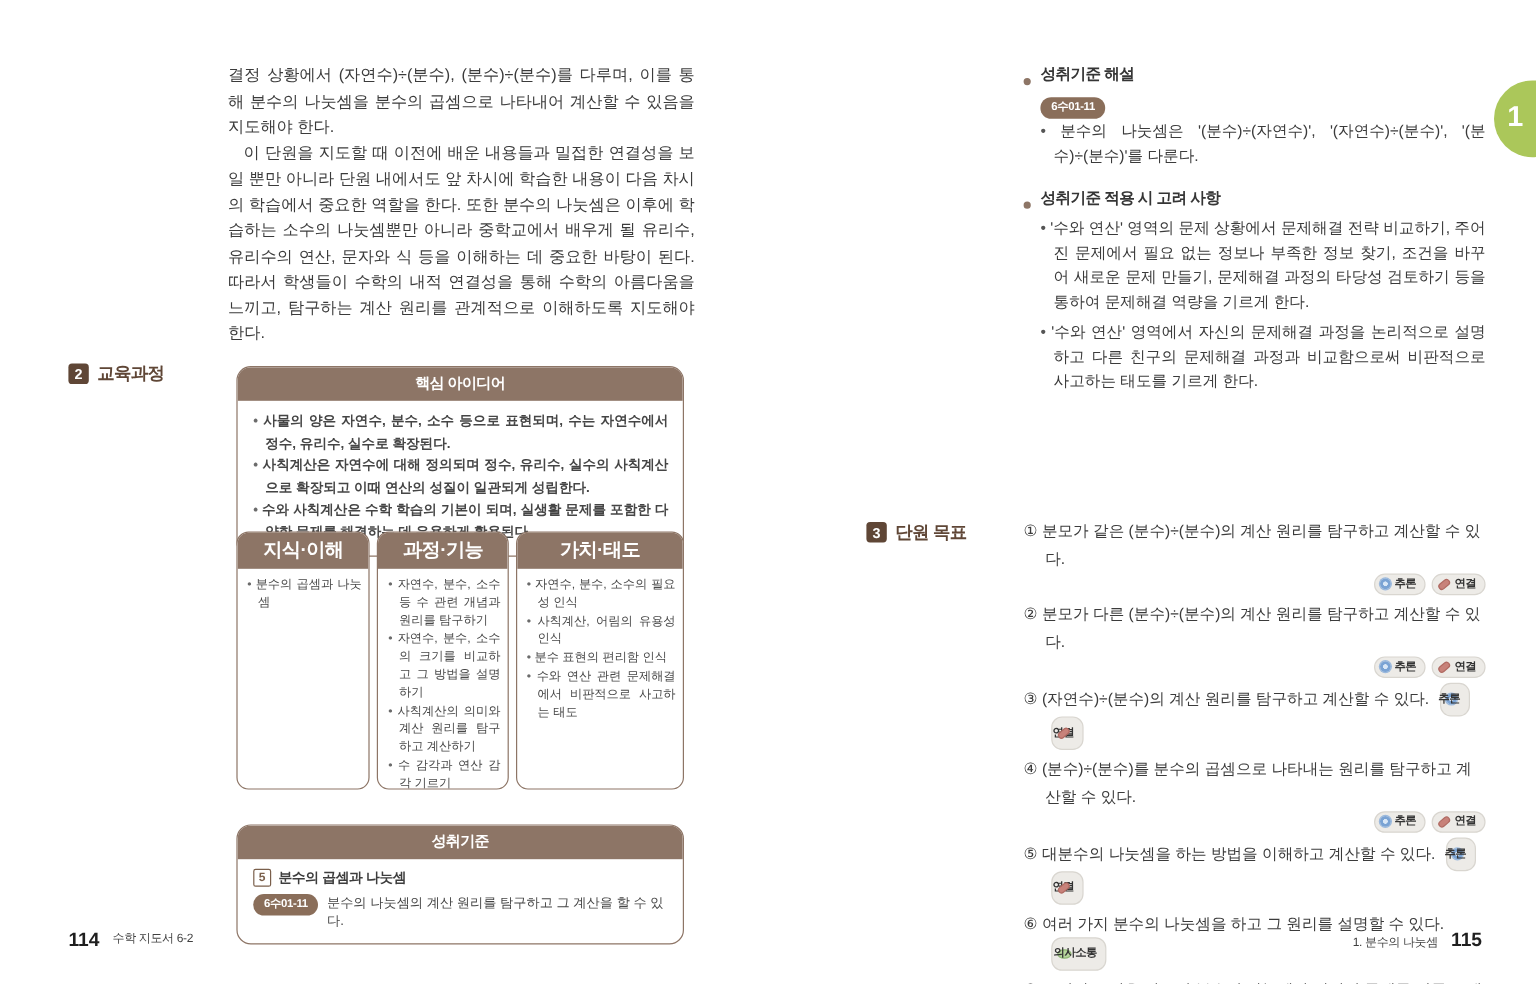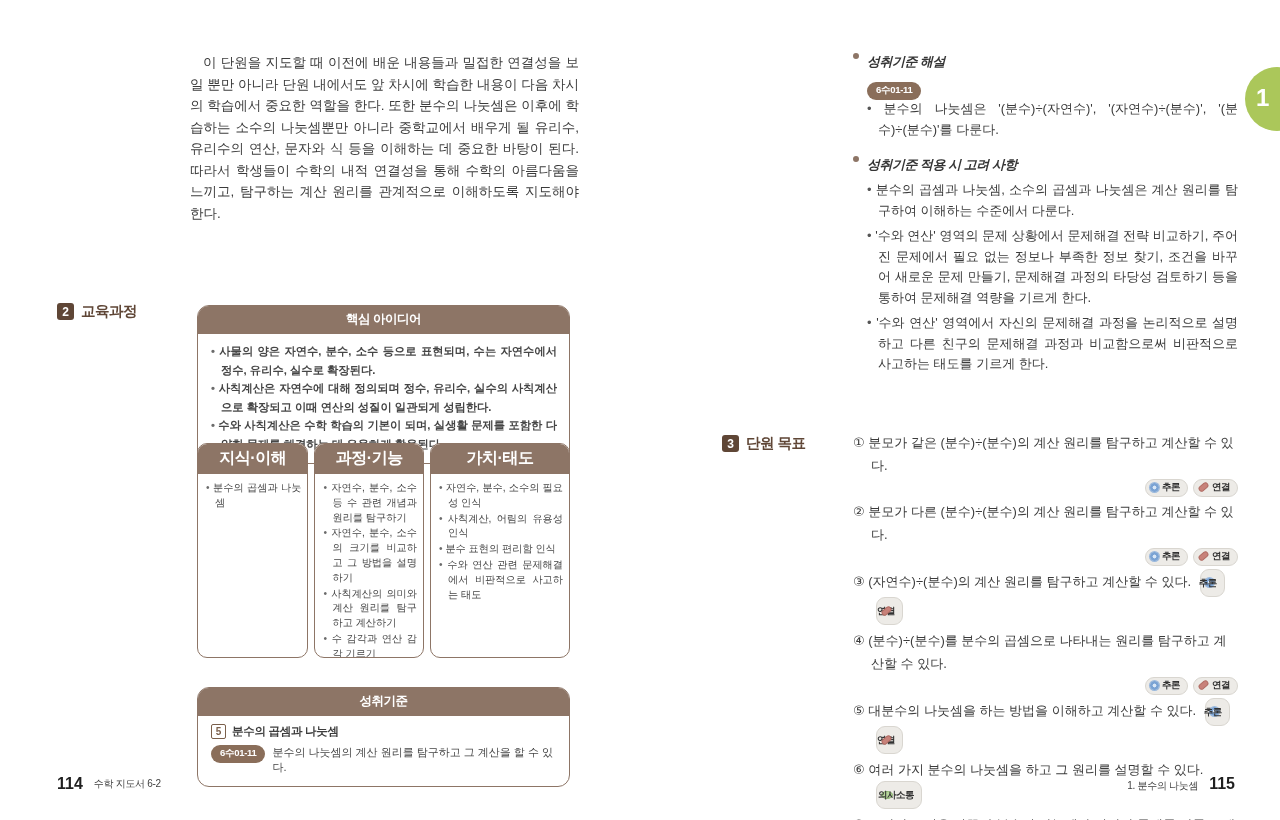--- a/index.html
+++ b/index.html
@@ -51,27 +51,27 @@
     width:15px; height:15px; border:1.2px solid #7a5f4b; border-radius:2px;
     color:#7a5f4b; font-size:10px; font-weight:bold; background:#fff;
   }
   .std-title { font-size:11.5px; font-weight:bold; color:#3d3d3d; letter-spacing:-0.3px; }
   .std-line2 { display:flex; align-items:flex-start; gap:7px; font-size:11px; color:#454545; }
   .code-pill {
     display:inline-block; background:#8a6e5a; color:#fff; font-size:9.5px; font-weight:bold;
     padding:2px 9px 3px; border-radius:9px; white-space:nowrap; letter-spacing:-0.3px;
   }
 
-  .footer-left { left:57px; top:775px; display:flex; align-items:center; gap:11px; }
+  .footer-left { left:57px; top:775px; display:flex; align-items:flex-start; gap:11px; }
   .footer-right { right:45px; top:775px; display:flex; align-items:baseline; gap:11px; }
   .page-num { font-size:16px; font-weight:bold; color:#1f1f1f; }
   .footer-label { font-size:10px; color:#3f3f3f; letter-spacing:-0.3px; }
 
   
-  .rsec-header { display:flex; align-items:flex-start; gap:8px;font-style:italic; }
+  .rsec-header { display:flex; align-items:flex-end; gap:8px; }
   .ring-icon { width:6px; height:6px; border:3.5px solid #8d7566; border-radius:50%; background:#fff; }
   .rsec-title { font-size:13px; font-weight:bold; color:#353535; letter-spacing:-0.5px; }
 
   .commentary-head { left:853px; top:53px; }
   .commentary-code { left:867px; top:79px; }
   .commentary-list { left:867px; top:99px; width:371px; }
   .blist li { font-size:13px; line-height:20.5px; color:#3b3b3b; padding-left:11px; text-indent:-11px; text-align:justify; margin-bottom:5px; }
   .blist li::before { content:"• "; color:#555; }
 
   .considerations-head { left:853px; top:156px; }
@@ -97,20 +97,21 @@
   .edge-tab {
     left:1245px; top:67px; width:64px; height:64px; border-radius:50%;
     background:#abc75a; color:#fff; font-size:24px; font-weight:bold;
   }
   .edge-tab span { position:absolute; left:11px; top:17px; }
 </style>
 </head>
 <body>
 
 <div class="abs intro">
+  <p>결정 상황에서 (자연수)÷(분수), (분수)÷(분수)를 다루며, 이를 통해 분수의 나눗셈을 분수의 곱셈으로 나타내어 계산할 수 있음을 지도해야 한다.</p>
   <p class="indent">이 단원을 지도할 때 이전에 배운 내용들과 밀접한 연결성을 보일 뿐만 아니라 단원 내에서도 앞 차시에 학습한 내용이 다음 차시의 학습에서 중요한 역할을 한다. 또한 분수의 나눗셈은 이후에 학습하는 소수의 나눗셈뿐만 아니라 중학교에서 배우게 될 유리수, 유리수의 연산, 문자와 식 등을 이해하는 데 중요한 바탕이 된다. 따라서 학생들이 수학의 내적 연결성을 통해 수학의 아름다움을 느끼고, 탐구하는 계산 원리를 관계적으로 이해하도록 지도해야 한다.</p>
 </div>
 
 <div class="abs section-label sec-curriculum">
   <span class="num-badge">2</span>
   <span class="section-title">교육과정</span>
 </div>
 
 <div class="abs round-box core-ideas">
   <div class="box-header">핵심 아이디어</div>
@@ -177,21 +178,20 @@
 </div>
 <ul class="abs blist commentary-list" id="commentary-list">
     <li>분수의 나눗셈은 '(분수)÷(자연수)', '(자연수)÷(분수)', '(분수)÷(분수)'를 다룬다.</li>
   </ul>
 
 <div class="abs rsec-header considerations-head">
   <span class="ring-icon"></span>
   <span class="rsec-title">성취기준 적용 시 고려 사항</span>
 </div>
 <ul class="abs blist considerations-list" id="considerations-list">
-    <li>분수의 곱셈과 나눗셈, 소수의 곱셈과 나눗셈은 계산 원리를 탐구하여 이해하는 수준에서 다룬다.</li>
     <li>'수와 연산' 영역의 문제 상황에서 문제해결 전략 비교하기, 주어진 문제에서 필요 없는 정보나 부족한 정보 찾기, 조건을 바꾸어 새로운 문제 만들기, 문제해결 과정의 타당성 검토하기 등을 통하여 문제해결 역량을 기르게 한다.</li>
     <li>'수와 연산' 영역에서 자신의 문제해결 과정을 논리적으로 설명하고 다른 친구의 문제해결 과정과 비교함으로써 비판적으로 사고하는 태도를 기르게 한다.</li>
   </ul>
 
 <div class="abs section-label sec-goals">
   <span class="num-badge">3</span>
   <span class="section-title">단원 목표</span>
 </div>
 <div class="abs objectives" id="objectives-list">
     <div class="obj-item">

